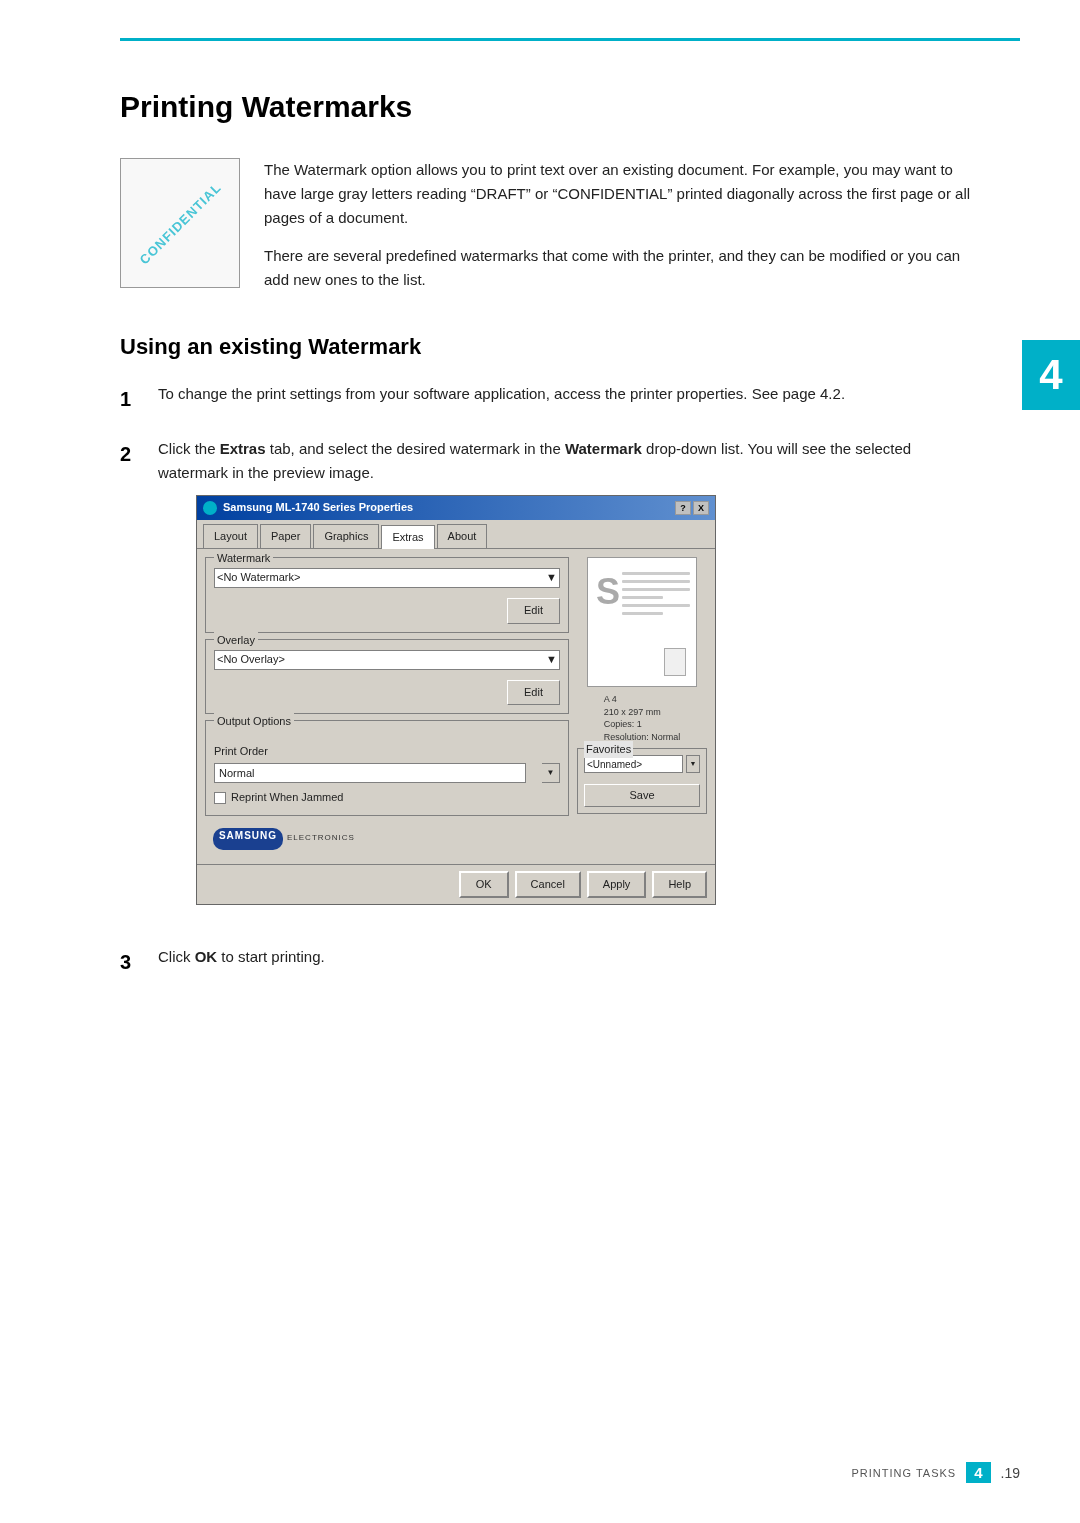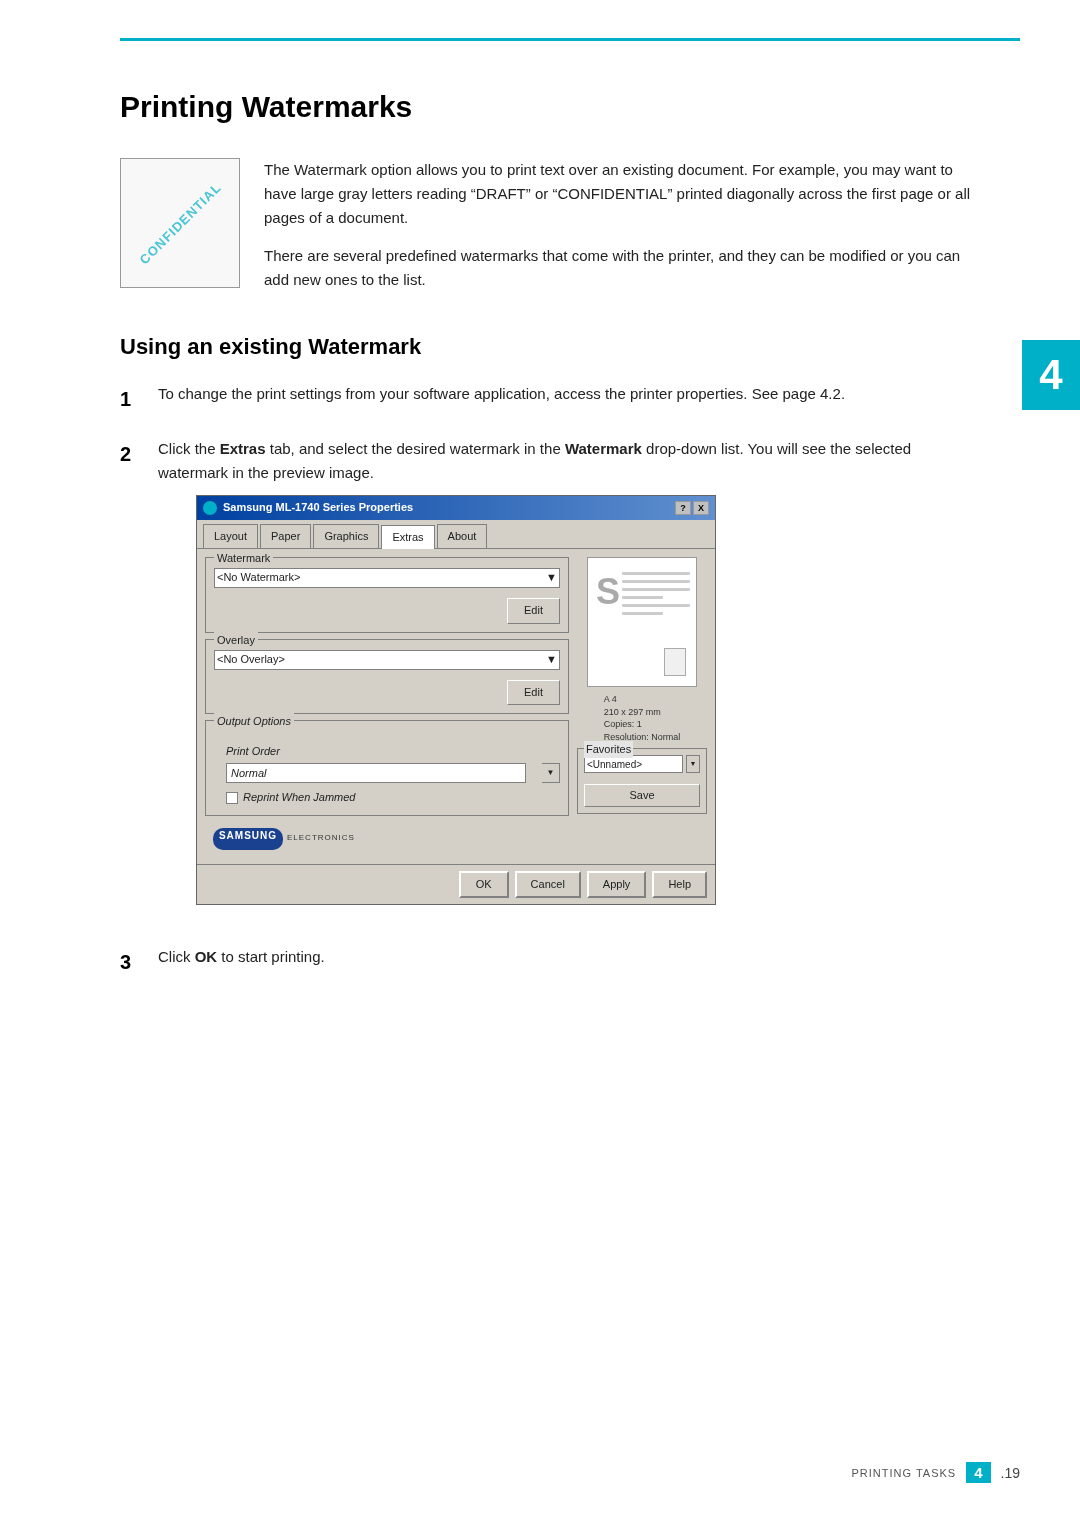--- a/index.html
+++ b/index.html
@@ -451,24 +451,23 @@
     }
 
     
     .step3 {
       margin-top: 8px;
     }
 
     
     .output-options-group {
       border: 1px solid #808080;
-      padding: 6px 8px 8px 20px;
+      padding: 6px 8px 8px 8px;
       margin-bottom: 6px;
       position: relative;
-      font-style: italic;
     }
 
     .output-options-label {
       position: absolute;
       top: -8px;
       left: 8px;
       background: #d4d0c8;
       padding: 0 3px;
       font-size: 11px;
     }

